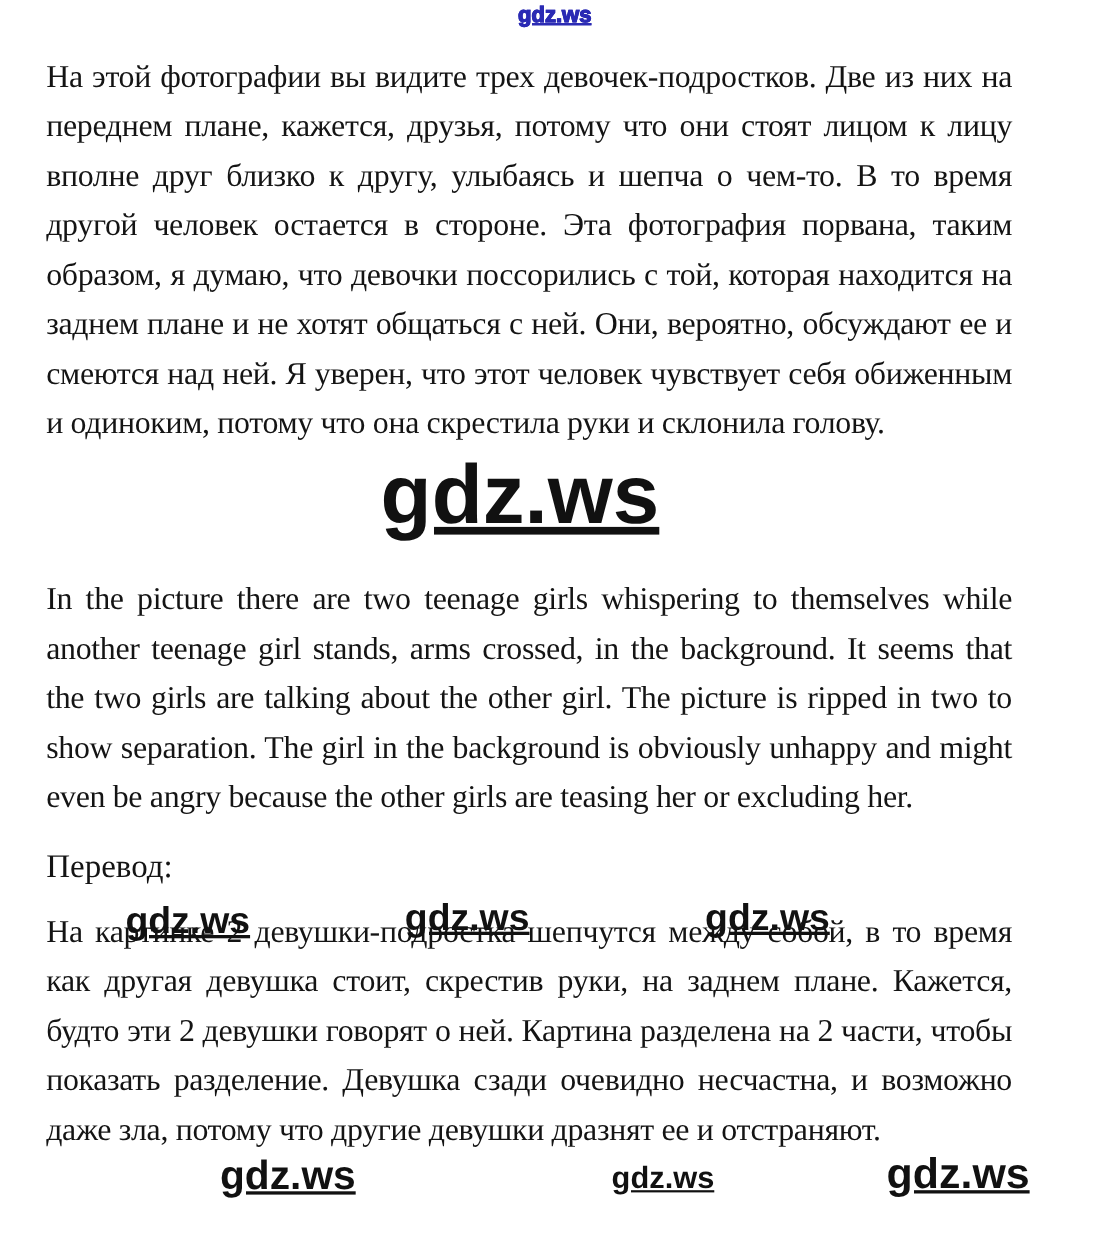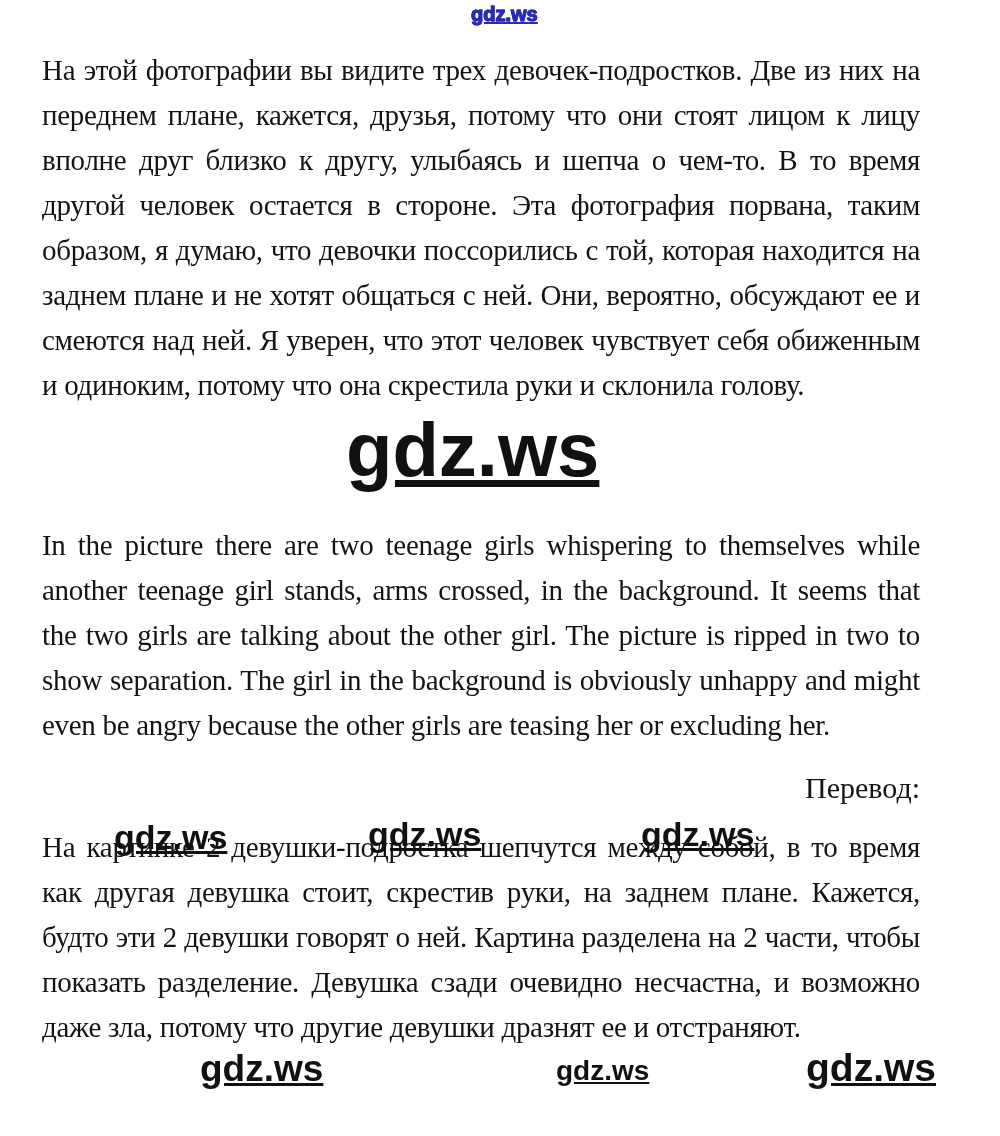--- a/index.html
+++ b/index.html
@@ -27,21 +27,21 @@
     letter-spacing: -0.3px;
   }
   .ru-desc   { top: 48px; }
   .en-desc   { top: 478px; margin-top: 45px; }
   .ru-trans  { top: 825px; }
   .heading {
     position: absolute;
     left: 42px;
     width: 878px;
     top: 768px;
-    text-align: right;
+    text-align: left;
     font-size: 30px;
     line-height: 40px;
   }
   .wm {
     position: absolute;
     font-family: "Liberation Sans", sans-serif;
     font-weight: 700;
     color: #111111;
     line-height: 1;
     z-index: 5;

